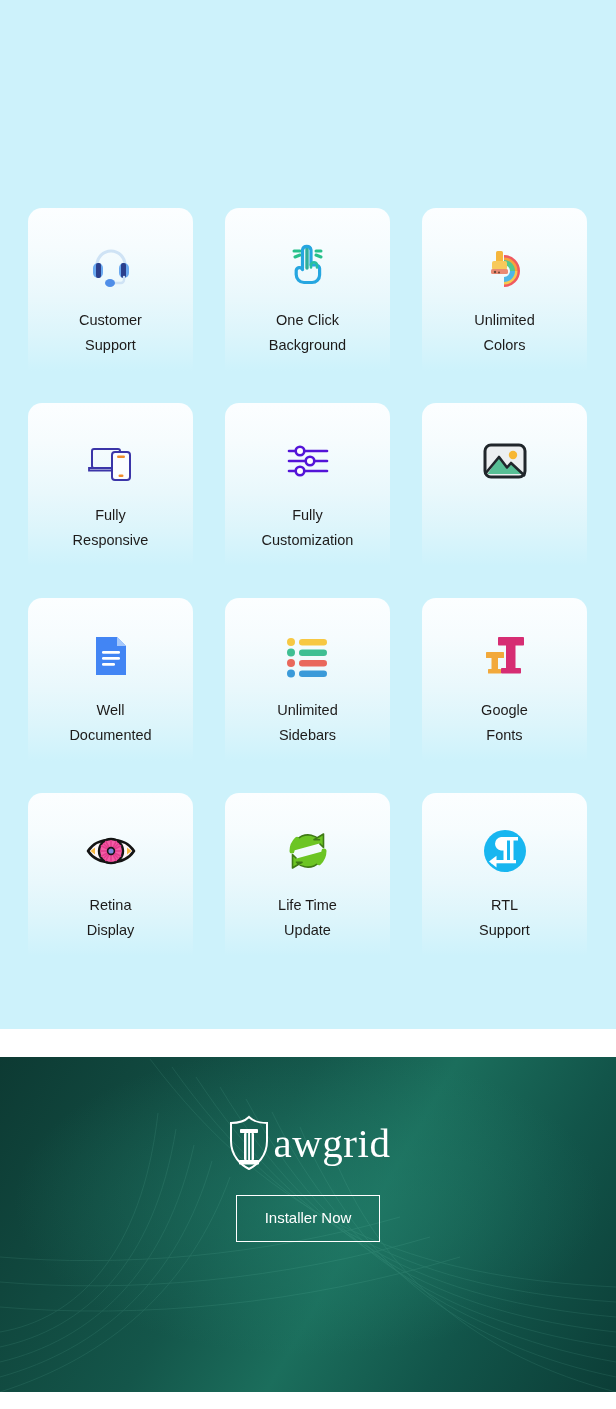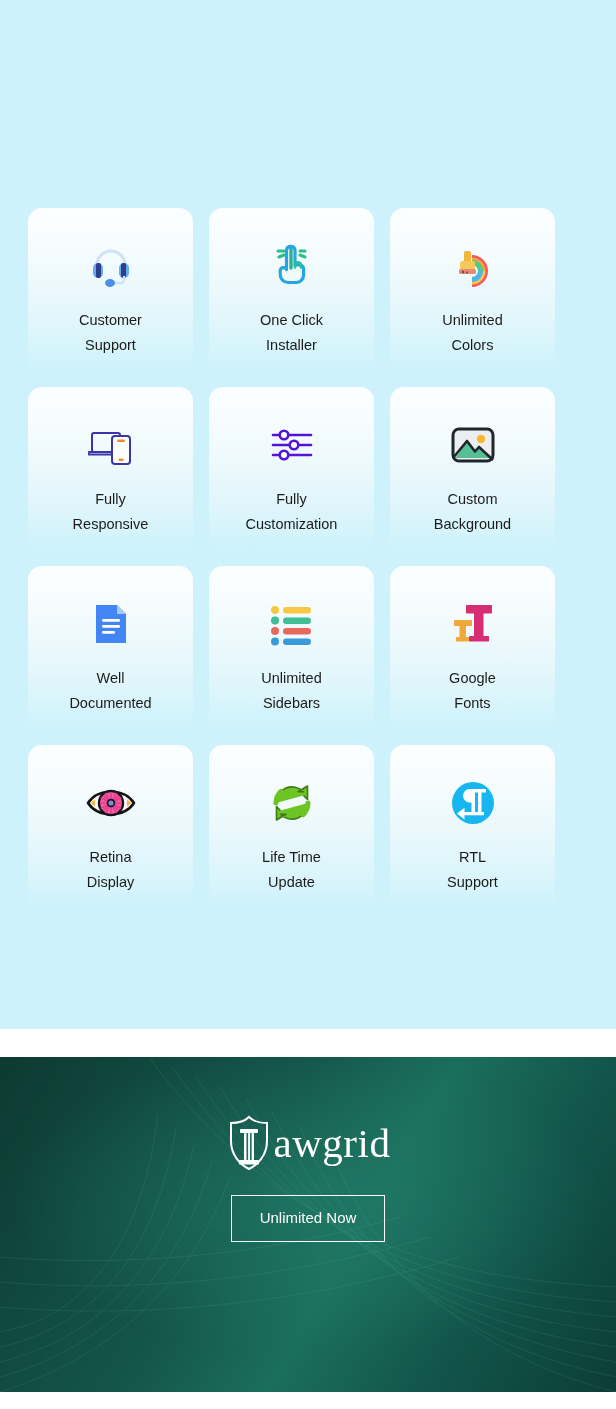--- a/index.html
+++ b/index.html
@@ -41,21 +41,20 @@
   }
   .features-grid {
     position: absolute;
     left: 28px;
     top: 208px;
     width: 560px;
     display: grid;
     grid-template-columns: repeat(3, 165px);
     column-gap: 32px;
     row-gap: 32px;
-    gap: 16px;
   }
   .feature-card {
     position: relative;
     width: 165px;
     height: 163px;
     border-radius: 14px 14px 0 0;
     background: linear-gradient(180deg,
         #fcfeff 0%,
         #f6fcfe 24%,
         #e9f8fc 55%,
@@ -199,21 +198,21 @@
               <line x1="12" y1="16" x2="17" y2="14"></line>
               <line x1="33" y1="10" x2="38" y2="10"></line>
               <line x1="33" y1="14" x2="38" y2="16"></line>
             </g>
             <path d="M24 7 L24 27" stroke="#2fae9a" stroke-width="3.4" stroke-linecap="round" fill="none"></path>
             <path d="M19.5 27 L19.5 9 A4.3 4.3 0 0 1 28 9 L28 24 L33 24 A3.6 3.6 0 0 1 36.6 27.6 L36.6 34 A7.5 7.5 0 0 1 29 41.5 L21 41.5 A8 8 0 0 1 13.2 33.5 L13.2 29.5 A3.3 3.3 0 0 1 19.5 28.5" fill="none" stroke="#26a6e0" stroke-width="3.2" stroke-linejoin="round" stroke-linecap="round"></path>
             <path d="M28 26.5 L28 23.5 A3.2 3.2 0 0 1 34 23.5 L34 26.5" fill="none" stroke="#28bfa0" stroke-width="2.6" stroke-linecap="round"></path>
           </svg>
         </div>
         <div class="feature-label">One Click
-Installer</div>
+Background</div>
       </div>
 
       <div class="feature-card">
         <div class="feature-icon">
           <svg width="50" height="50" viewBox="0 0 50 50">
             <path d="M40 30 A16 16 0 0 0 24 14 L24 20 A10 10 0 0 1 34 30 Z" fill="#ef5a60"></path>
             <path d="M37.5 30 A13.5 13.5 0 0 0 24 16.5 L24 21.5 A8.5 8.5 0 0 1 32.5 30 Z" fill="#f6a23d"></path>
             <path d="M40 30 A16 16 0 0 1 24 46 L24 40 A10 10 0 0 0 34 30 Z" fill="#ef5a60"></path>
             <path d="M37.5 30 A13.5 13.5 0 0 1 24 43.5 L24 38.5 A8.5 8.5 0 0 0 32.5 30 Z" fill="#f7c850"></path>
             <path d="M35 30 A11 11 0 0 0 24 19 L24 24 A6 6 0 0 1 30 30 Z" fill="#52c88e"></path>
@@ -262,22 +261,20 @@
 
       <div class="feature-card">
         <div class="feature-icon">
           <svg width="50" height="50" viewBox="0 0 50 50">
             <rect x="5" y="9" width="40" height="32" rx="6" fill="#eceff1" stroke="#20262b" stroke-width="3"></rect>
             <circle cx="33" cy="19" r="4.2" fill="#f7b733"></circle>
             <path d="M7.5 38 L19 21 L27 31.5 L31 27 L43 38 Z" fill="#57bf95"></path>
             <path d="M5 38 L19 21 L27 31.5 L31 27 L45 40" fill="none" stroke="#20262b" stroke-width="2.6" stroke-linejoin="round"></path>
           </svg>
         </div>
-        <div class="feature-label">Custom
-Background</div>
       </div>
 
       <div class="feature-card">
         <div class="feature-icon">
           <svg width="50" height="50" viewBox="0 0 50 50">
             <path d="M10 6 L31 6 L40 15 L40 44 L10 44 Z" fill="#4285f4"></path>
             <path d="M31 6 L40 15 L31 15 Z" fill="#a6c8fb"></path>
             <g fill="#ffffff">
               <rect x="16" y="20" width="18" height="2.8" rx="1.3"></rect>
               <rect x="16" y="26" width="18" height="2.8" rx="1.3"></rect>
@@ -411,19 +408,19 @@
           <rect x="14" y="14" width="18" height="4" rx="0.8" fill="#ffffff"></rect>
           <rect x="18" y="18" width="10" height="27" rx="0.8" fill="#ffffff"></rect>
           <rect x="20.5" y="18" width="1.6" height="27" fill="#1b6e5c"></rect>
           <rect x="24" y="18" width="1.6" height="27" fill="#1b6e5c"></rect>
           <rect x="13" y="45" width="20" height="4.5" rx="0.8" fill="#ffffff"></rect>
         </svg>
         <span class="brand-name">awgrid</span>
       </div>
 
 
-      <button class="cta-button">Unlimited Now</button>
+      <button class="cta-button">Installer Now</button>
     </div>
   </section>
 
   <div class="bottom-strip"></div>
 
 </div>
 
 </body></html>

